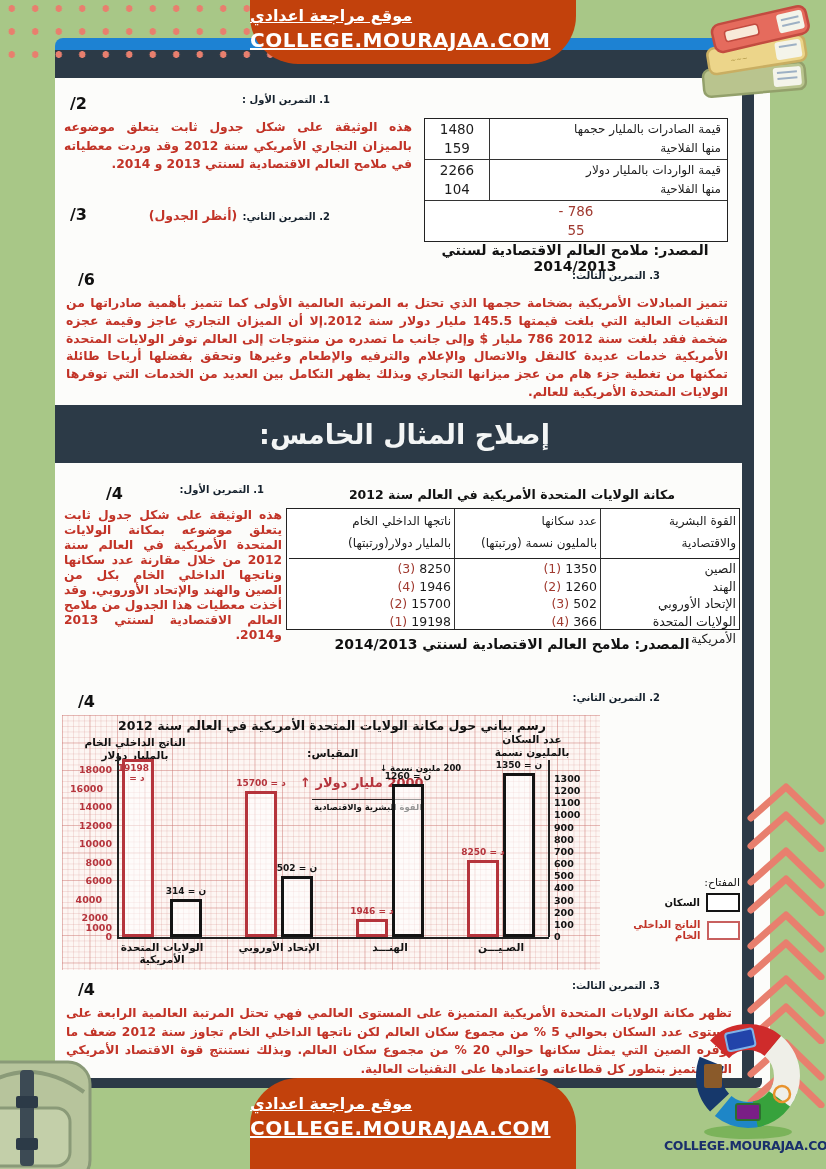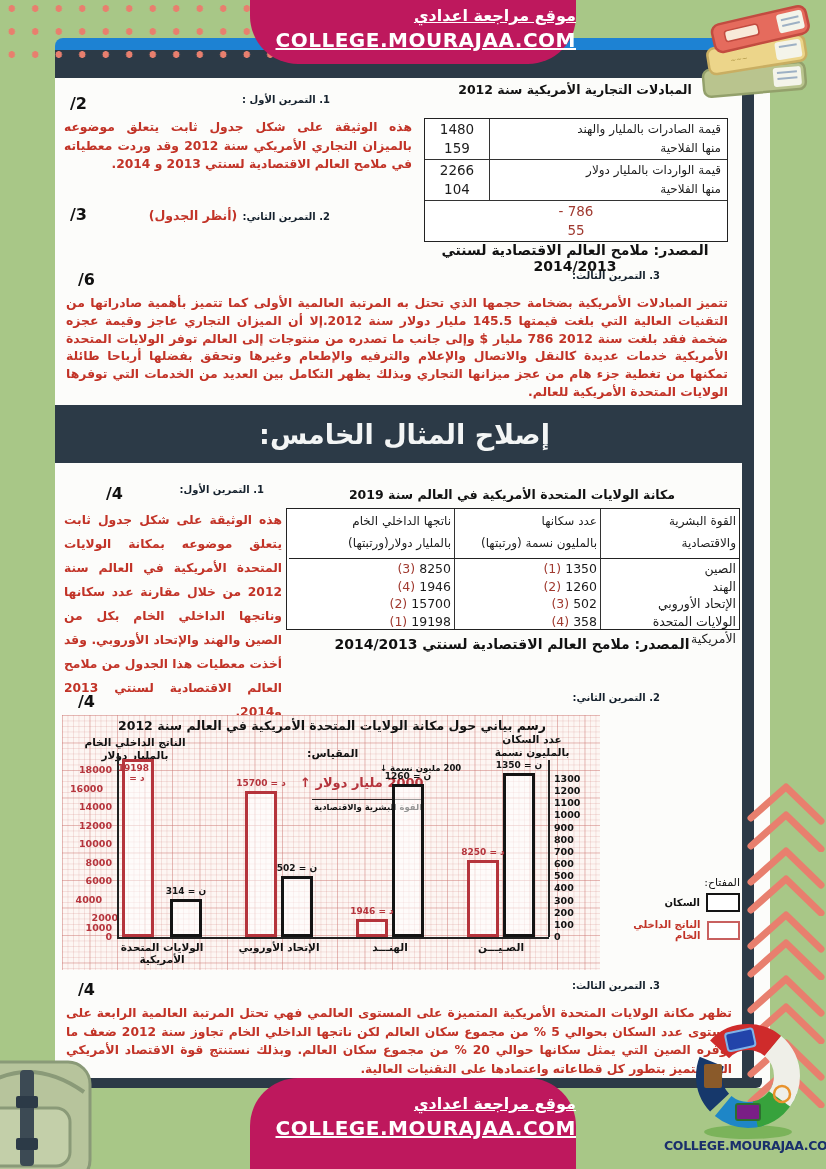--- a/index.html
+++ b/index.html
@@ -11,21 +11,21 @@
     background-image:radial-gradient(circle,#e87f6e 3.1px,rgba(0,0,0,0) 3.6px);
     background-size:23.5px 23px;background-position:-4px -5px;}
   .stripe{position:absolute;left:55px;top:38px;width:715px;height:12px;background:#1d82d3;border-radius:8px 8px 0 0;z-index:2;}
   .sheet{position:absolute;left:55px;top:50px;width:715px;height:1038px;background:#fcfcfa;border-radius:0 0 8px 8px;z-index:3;}
   .navy{background:#2c3a47;}
   .band-top{position:absolute;left:0;top:0;width:707px;height:28px;}
   .band-bottom{position:absolute;left:0;top:1028px;width:707px;height:10px;border-radius:0 0 6px 6px;}
   .band-right{position:absolute;left:687px;top:0;width:12px;height:1038px;}
   .banner{position:absolute;left:0;top:355px;width:699px;height:58px;display:flex;align-items:center;justify-content:center;
     color:#f3f5f5;font-size:27px;font-weight:bold;direction:rtl;letter-spacing:.5px;}
-  .pill{position:absolute;left:250px;width:326px;background:#be185d;z-index:10;text-align:right;color:#fff;direction:rtl;}
+  .pill{position:absolute;left:250px;width:326px;background:#c2410c;z-index:10;text-align:left;color:#fff;direction:rtl;}
   .pill-top{top:0;height:64px;border-radius:0 0 48px 48px;padding-top:6px;box-sizing:border-box;}
   .pill-bottom{top:1078px;height:91px;border-radius:48px 48px 0 0;padding-top:16px;box-sizing:border-box;}
   .pill .l1{font-size:16px;font-weight:bold;text-decoration:underline;display:block;}
   .pill .l2{font-size:20px;font-weight:bold;text-decoration:underline;display:block;direction:ltr;margin-top:3px;letter-spacing:.5px;}
   .content{position:absolute;left:3px;top:28px;width:684px;height:1000px;}
   
   .ex-head{position:absolute;display:flex;justify-content:space-between;align-items:flex-start;direction:rtl;}
   .ex-title{font-size:10px;font-weight:bold;color:#16222e;}
   .note-red{font-size:12.5px;font-weight:bold;color:#c23327;}
   .score{font-size:16px;font-weight:bold;color:#111;direction:ltr;unicode-bidi:isolate;}
@@ -106,25 +106,24 @@
       <div class="ans" style="left:6px;top:40px;width:348px;line-height:18.5px;">هذه الوثيقة على شكل جدول ثابت يتعلق موضوعه بالميزان التجاري الأمريكي سنة 2012 وقد وردت معطياته في ملامح العالم الاقتصادية لسنتي 2013 و 2014.</div>
 
       <div class="ex-head" style="left:12px;top:127px;width:260px;">
         <span>
           <span class="ex-title">2. التمرين الثاني:</span>
           <span class="note-red">(أنظر الجدول)</span>
         </span>
         <span class="score">/3</span>
       </div>
 
-      <div class="tbl-title" style="left:366px;top:4px;width:302px;">المبادلات التجارية الأمريكية سنة 2012</div>
       <div class="t1" style="left:366px;top:40px;width:302px;">
           <div class="t1-row">
             <div class="t1-labels">
-              <div>قيمة الصادرات بالمليار والهند</div>
+              <div>قيمة الصادرات بالمليار حجمها</div>
               <div>منها الفلاحية</div>
             </div>
             <div class="t1-vals">
               <div>1480</div>
               <div>159</div>
             </div>
           </div>
           <div class="t1-row">
             <div class="t1-labels">
               <div>قيمة الواردات بالمليار دولار</div>
@@ -147,23 +146,23 @@
       <div class="ex-head" style="left:20px;top:192px;width:582px;">
         <span class="ex-title">3. التمرين الثالث:</span>
         <span class="score">/6</span>
       </div>
       <div class="ans" style="left:8px;top:216px;width:662px;line-height:17.8px;font-size:12.4px;">تتميز المبادلات الأمريكية بضخامة حجمها الذي تحتل به المرتبة العالمية الأولى كما تتميز بأهمية صادراتها من التقنيات العالية التي بلغت قيمتها 145.5 مليار دولار سنة 2012.إلا أن الميزان التجاري عاجز وقيمة عجزه ضخمة فقد بلغت سنة 2012 786 مليار $ وإلى جانب ما تصدره من منتوجات إلى العالم توفر الولايات المتحدة الأمريكية خدمات عديدة كالنقل والاتصال والإعلام والترفيه والإطعام وغيرها وتحقق بفضلها أرباحا طائلة تمكنها من تغطية جزء هام من عجز ميزانها التجاري وبذلك يظهر التكامل بين العديد من الخدمات التي توفرها الولايات المتحدة الأمريكية للعالم.</div>
 
       <div class="ex-head" style="left:48px;top:406px;width:158px;">
         <span class="ex-title">1. التمرين الأول:</span>
         <span class="score">/4</span>
       </div>
-      <div class="ans" style="left:6px;top:430px;width:218px;line-height:24px;">هذه الوثيقة على شكل جدول ثابت يتعلق موضوعه بمكانة الولايات المتحدة الأمريكية في العالم سنة 2012 من خلال مقارنة عدد سكانها وناتجها الداخلي الخام بكل من الصين والهند والإتحاد الأوروبي. وقد أخذت معطيات هذا الجدول من ملامح العالم الاقتصادية لسنتي 2013 و2014.</div>
-
-      <div class="tbl-title" style="left:228px;top:409px;width:452px;">مكانة الولايات المتحدة الأمريكية في العالم سنة 2019</div>
+      <div class="ans" style="left:6px;top:430px;width:218px;line-height:15px;">هذه الوثيقة على شكل جدول ثابت يتعلق موضوعه بمكانة الولايات المتحدة الأمريكية في العالم سنة 2012 من خلال مقارنة عدد سكانها وناتجها الداخلي الخام بكل من الصين والهند والإتحاد الأوروبي. وقد أخذت معطيات هذا الجدول من ملامح العالم الاقتصادية لسنتي 2013 و2014.</div>
+
+      <div class="tbl-title" style="left:228px;top:409px;width:452px;">مكانة الولايات المتحدة الأمريكية في العالم سنة 2012</div>
       <div class="t2" style="left:228px;top:430px;width:452px;">
           <div class="t2-cell hdr">
             <div style="font-weight: 500;">القوة البشرية</div>
             <div style="font-weight: 500;">والاقتصادية</div>
           </div>
           <div class="t2-cell hdr vline">
             <div style="font-weight: 500;">عدد سكانها</div>
             <div style="font-weight: 500;">بالمليون نسمة (ورتبتها)</div>
           </div>
           <div class="t2-cell hdr vline">
@@ -173,21 +172,21 @@
           <div class="t2-cell body">الصين</div>
           <div class="t2-cell body vline"><span>1350 </span><span class="rank">(1)</span></div>
           <div class="t2-cell body vline"><span>8250 </span><span class="rank">(3)</span></div>
           <div class="t2-cell body">الهند</div>
           <div class="t2-cell body vline"><span>1260 </span><span class="rank">(2)</span></div>
           <div class="t2-cell body vline"><span>1946 </span><span class="rank">(4)</span></div>
           <div class="t2-cell body">الإتحاد الأوروبي</div>
           <div class="t2-cell body vline"><span>502 </span><span class="rank">(3)</span></div>
           <div class="t2-cell body vline"><span>15700 </span><span class="rank">(2)</span></div>
           <div class="t2-cell body">الولايات المتحدة الأمريكية</div>
-          <div class="t2-cell body vline"><span>358 </span><span class="rank">(4)</span></div>
+          <div class="t2-cell body vline"><span>366 </span><span class="rank">(4)</span></div>
           <div class="t2-cell body vline"><span>19198 </span><span class="rank">(1)</span></div>
         </div>
       <div class="tbl-src" style="left:228px;top:558px;width:452px;">المصدر: ملامح العالم الاقتصادية لسنتي 2014/2013</div>
 
       <div class="ex-head" style="left:20px;top:614px;width:582px;">
         <span class="ex-title">2. التمرين الثاني:</span>
         <span class="score">/4</span>
       </div>
 
       <div class="paper">
@@ -204,21 +203,21 @@
         <div class="scale-el" style="left:245px;top:32px;font-size:11px;color:#111;">المقياس:</div>
         <div class="scale-el" style="left:318px;top:48px;font-size:8.5px;color:#111;">
           <span>200 مليون نسمة</span> <span>↓</span>
         </div>
         <div class="scale-el" style="left:238px;top:60px;font-size:13px;color:#b5343c;">
           <span>2000 مليار دولار</span> <span>↑</span>
         </div>
         <div class="scale-el" style="left:250px;top:84px;width:112px;border-top:1.5px solid #222;text-align:center;font-size:8.5px;color:#111;padding-top:2px;">القوة البشرية والاقتصادية</div>
       <div class="tick tl" style="left: 0px; width: 50px; top: 216px;">0</div>
           <div class="tick tl" style="left: 0px; width: 50px; top: 206.722px;">1000</div>
-          <div class="tick tl" style="left: 0px; width: 56px; top: 197.444px;">2000</div>
+          <div class="tick tl" style="left: 0px; width: 46px; top: 197.444px;">2000</div>
           <div class="tick tl" style="left: 0px; width: 40px; top: 178.889px;">4000</div>
           <div class="tick tl" style="left: 0px; width: 50px; top: 160.333px;">6000</div>
           <div class="tick tl" style="left: 0px; width: 50px; top: 141.778px;">8000</div>
           <div class="tick tl" style="left: 0px; width: 50px; top: 123.222px;">10000</div>
           <div class="tick tl" style="left: 0px; width: 50px; top: 104.667px;">12000</div>
           <div class="tick tl" style="left: 0px; width: 50px; top: 86.1111px;">14000</div>
           <div class="tick tl" style="left: 0px; width: 41px; top: 67.5556px;">16000</div>
           <div class="tick tl" style="left: 0px; width: 50px; top: 49px;">18000</div>
           <div class="tick tr-" style="left: 492px; width: 40px; top: 216px;">0</div>
           <div class="tick tr-" style="left: 492px; width: 40px; top: 203.846px;">100</div>

